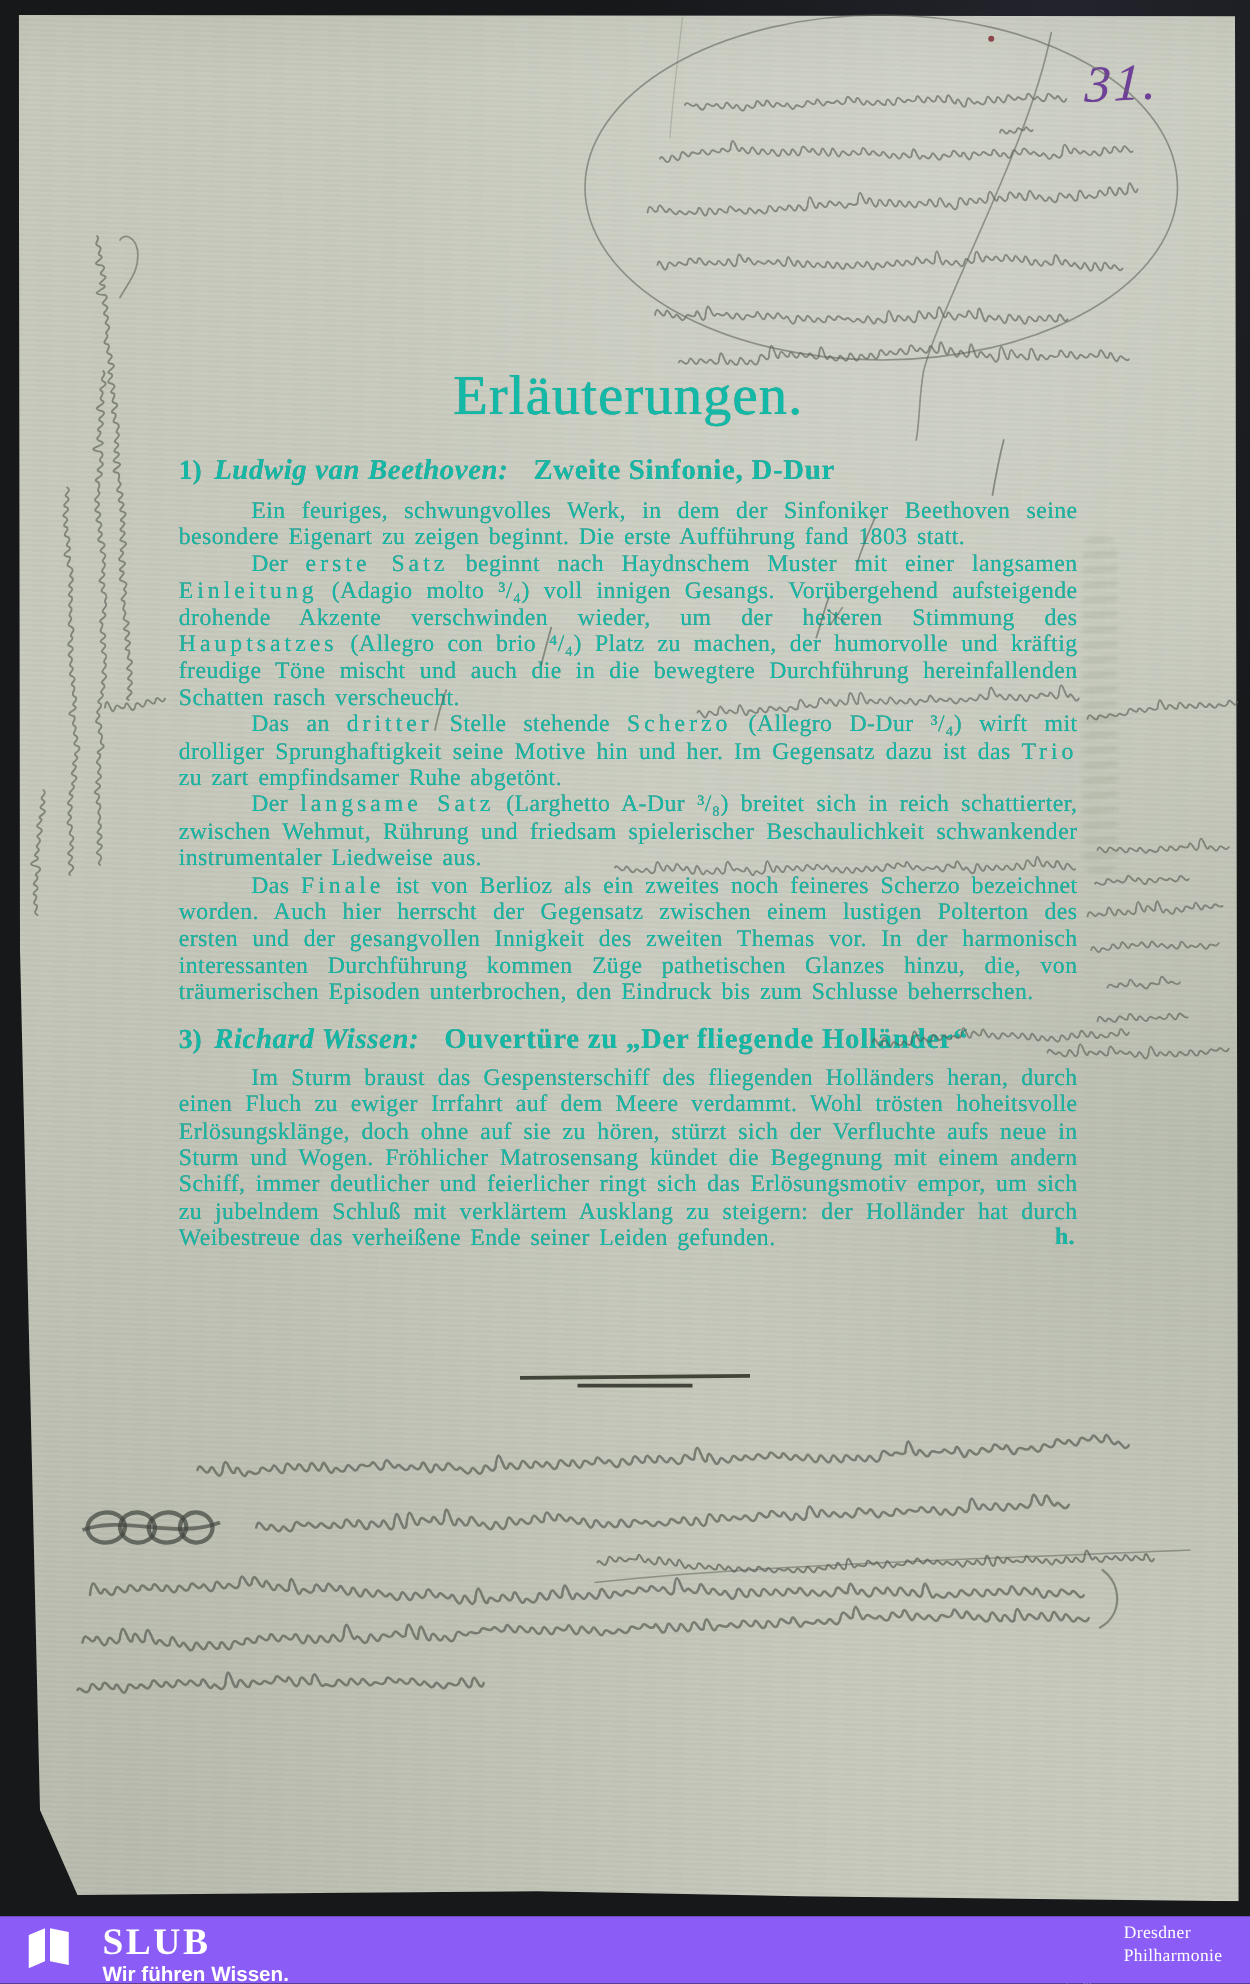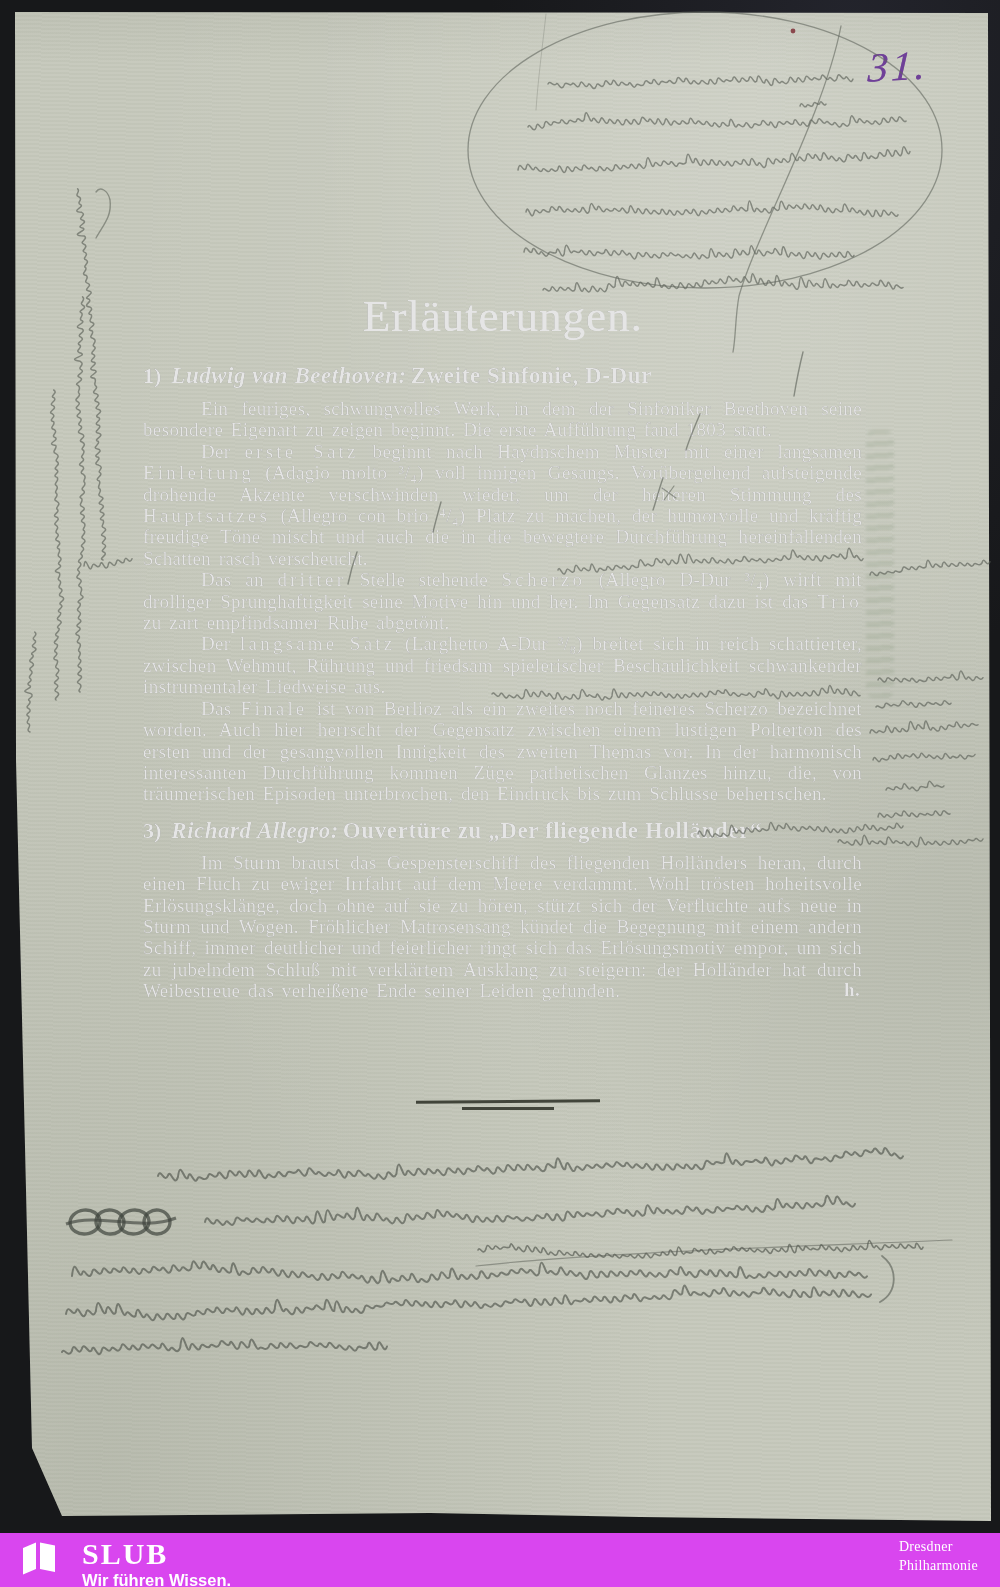--- a/index.html
+++ b/index.html
@@ -14,27 +14,27 @@
       clip-path:polygon(15px 12px, 988px 13px, 991px 1521px, 640px 1517px, 430px 1513px, 62px 1516px, 32px 1448px, 16px 760px);
       background-color:#c6c9bc;
       background-image:
         radial-gradient(ellipse at 75% 6%, rgba(255,255,255,.15), transparent 42%),
         radial-gradient(ellipse at 10% 92%, rgba(88,94,78,.13), transparent 45%),
         radial-gradient(ellipse at 97% 58%, rgba(88,94,84,.12), transparent 34%),
         radial-gradient(ellipse at 50% 30%, rgba(255,255,255,.06), transparent 60%),
         linear-gradient(180deg, rgba(120,124,110,.10) 0%, transparent 4%, transparent 96%, rgba(52,55,48,.22) 100%),
         repeating-linear-gradient(2deg, rgba(255,255,255,.028) 0 2px, rgba(62,66,56,.028) 2px 4px);}
   
-  .ink{color:#e5e5e5;text-shadow:0 0 .5px rgba(46,47,40,.55);font-family:Liberation Serif, serif;}
+  .ink{color:#14b8a6;text-shadow:0 0 .5px rgba(46,47,40,.55);font-family:Liberation Serif, serif;}
   #doc-title{position:absolute;left:143px;top:290px;width:719px;text-align:center;
       font-size:45px;letter-spacing:1px;text-shadow:.5px 0 0 currentColor, 0 0 .6px rgba(46,47,40,.5);}
   #text-col{position:absolute;left:143px;top:362px;width:719px;}
   .section-head{font-size:23px;line-height:27px;margin:0 0 9px 0;white-space:nowrap;}
   .section-head .num{font-size:22px;margin-right:10px;}
-  .section-head .composer{font-style:italic;margin-right:4px;letter-spacing:.5px;}
+  .section-head .composer{font-style:italic;margin-right:20px;letter-spacing:.5px;}
   .section-head .work{font-weight:bold;letter-spacing:.6px;text-align:center;}
   .section-head.second{margin:12px 0 8px 0;}
   .p{font-size:19px;line-height:21.4px;margin:0;text-align:justify;
      text-indent:58px;letter-spacing:.35px;word-spacing:2.5px;position:relative;}
   .sp{letter-spacing:3.2px;}
   .sig{position:absolute;right:2px;bottom:1px;font-weight:bold;}
   
   .divider-line{position:absolute;background:#33362c;opacity:.9;}
   #divider1{left:416px;top:1100px;width:184px;height:2.5px;transform:rotate(-.5deg);}
   #divider2{left:462px;top:1107px;width:92px;height:3px;}
@@ -42,21 +42,21 @@
   #folio{position:absolute;left:868px;top:42px;font-size:41px;font-style:italic;
       color:#6f4098;transform:rotate(-3deg) skewX(-6deg);letter-spacing:3px;
       text-shadow:0 0 .6px rgba(111,64,152,.6);}
   
   #ghost{position:absolute;left:866px;top:430px;width:28px;height:268px;opacity:.75;
       background:repeating-linear-gradient(176deg, rgba(104,126,96,.22) 0 5px, rgba(104,126,96,0) 5px 12px);
       filter:blur(1.8px);border-radius:8px;}
   
   #scribbles{position:absolute;inset:0;pointer-events:none;}
   
-  #footer-bar{position:absolute;left:0;right:0;bottom:0;height:54px;background:#d946ef;color:#fff;}
+  #footer-bar{position:absolute;left:0;right:0;bottom:0;height:54px;background:#8b5cf6;color:#fff;}
   #slub{position:absolute;left:20px;top:6px;display:flex;}
   #slub-text{margin-left:24px;}
   #slub-word{font-family:"Liberation Serif","DejaVu Serif",serif;font-weight:bold;
       font-size:30px;line-height:30px;letter-spacing:2px;}
   #slub-tag{font-family:"Liberation Sans","DejaVu Sans",sans-serif;font-weight:600;
       font-size:16.5px;line-height:18px;margin-top:2px;}
   #dp{position:absolute;right:22px;top:4px;display:flex;align-items:center;}
   #dp-text{margin-left:68px;font-family:"Liberation Serif","DejaVu Serif",serif;
       font-size:14px;line-height:19px;letter-spacing:.3px;}
 </style>
@@ -79,21 +79,21 @@
     <p class="p"><span>Ein feuriges, schwungvolles Werk, in dem der Sinfoniker Beethoven seine besondere Eigenart zu zeigen beginnt. Die erste Aufführung fand 1803 statt.</span></p>
 
     <p class="p"><span>Der </span><span class="sp">erste Satz</span><span> beginnt nach Haydnschem Muster mit einer langsamen </span><span class="sp">Einleitung</span><span> (Adagio molto ³/₄) voll innigen Gesangs. Vorübergehend aufsteigende drohende Akzente verschwinden wieder, um der heiteren Stimmung des </span><span class="sp">Hauptsatzes</span><span> (Allegro con brio ⁴/₄) Platz zu machen, der humorvolle und kräftig freudige Töne mischt und auch die in die bewegtere Durchführung hereinfallenden Schatten rasch verscheucht.</span></p>
 
     <p class="p"><span>Das an </span><span class="sp">dritter</span><span> Stelle stehende </span><span class="sp">Scherzo</span><span> (Allegro D-Dur ³/₄) wirft mit drolliger Sprunghaftigkeit seine Motive hin und her. Im Gegensatz dazu ist das </span><span class="sp">Trio</span><span> zu zart empfindsamer Ruhe abgetönt.</span></p>
 
     <p class="p"><span>Der </span><span class="sp">langsame Satz</span><span> (Larghetto A-Dur ³/₈) breitet sich in reich schattierter, zwischen Wehmut, Rührung und friedsam spielerischer Beschaulichkeit schwankender instrumentaler Liedweise aus.</span></p>
 
     <p class="p"><span>Das </span><span class="sp">Finale</span><span> ist von Berlioz als ein zweites noch feineres Scherzo bezeichnet worden. Auch hier herrscht der Gegensatz zwischen einem lustigen Polterton des ersten und der gesangvollen Innigkeit des zweiten Themas vor. In der harmonisch interessanten Durchführung kommen Züge pathetischen Glanzes hinzu, die, von träumerischen Episoden unterbrochen, den Eindruck bis zum Schlusse beherrschen.</span></p>
 
-    <h3 class="section-head second"><span class="num">3)</span><span class="composer">Richard Allegro:</span><span class="work">Ouvertüre zu „Der fliegende Holländer“</span></h3>
+    <h3 class="section-head second"><span class="num">3)</span><span class="composer">Richard Wissen:</span><span class="work">Ouvertüre zu „Der fliegende Holländer“</span></h3>
 
     <p class="p"><span>Im Sturm braust das Gespensterschiff des fliegenden Holländers heran, durch einen Fluch zu ewiger Irrfahrt auf dem Meere verdammt. Wohl trösten hoheitsvolle Erlösungsklänge, doch ohne auf sie zu hören, stürzt sich der Verfluchte aufs neue in Sturm und Wogen. Fröhlicher Matrosensang kündet die Begegnung mit einem andern Schiff, immer deutlicher und feierlicher ringt sich das Erlösungsmotiv empor, um sich zu jubelndem Schluß mit verklärtem Ausklang zu steigern: der Holländer hat durch Weibestreue das verheißene Ende seiner Leiden gefunden.</span><span class="sig">h.</span></p>
   </div>
 
   <div id="divider1" class="divider-line"></div>
   <div id="divider2" class="divider-line"></div>
 
   <svg id="scribbles" width="1000" height="1587" viewBox="0 0 1000 1587">
       <path d="M548 84 C550.0 79.5 553.0 86.9 556.0 84.3 C558.0 80.4 561.0 93.1 564.1 85.2 C566.1 79.6 569.0 87.5 572.1 84.1 C574.1 79.9 577.1 92.2 580.1 83.8 C582.1 77.4 585.1 90.9 588.1 85.0 C590.1 80.0 593.1 94.1 596.2 85.9 C598.2 80.0 601.1 90.9 604.2 84.2 C606.2 74.3 609.2 89.6 612.2 82.8 C614.2 74.4 617.2 90.9 620.2 83.7 C622.2 79.1 625.2 87.6 628.3 84.5 C630.3 77.8 633.2 92.5 636.3 85.0 C638.3 81.7 641.3 89.1 644.3 83.3 C646.3 76.5 649.3 86.2 652.3 82.8 C654.3 72.8 657.3 90.1 660.4 82.5 C662.4 78.6 665.3 85.3 668.4 81.3 C670.4 77.6 673.4 87.8 676.4 81.3 C678.4 71.3 681.4 84.2 684.4 81.3 C686.5 71.6 689.4 89.0 692.5 82.1 C694.5 77.1 697.4 88.4 700.5 82.2 C702.5 77.0 705.5 86.1 708.5 83.7 C710.5 71.9 713.5 89.7 716.6 82.0 C718.6 72.2 721.5 84.2 724.6 81.5 C726.6 76.2 729.6 84.5 732.6 79.7 C734.6 70.8 737.6 86.7 740.6 80.6 C742.6 72.7 745.6 85.4 748.7 79.9 C750.7 70.8 753.6 85.3 756.7 81.1 C758.7 67.8 761.7 85.4 764.7 82.6 C766.7 72.8 769.7 90.1 772.7 84.1 C774.7 70.7 777.7 86.4 780.8 82.2 C782.8 78.8 785.7 88.4 788.8 80.5 C790.8 70.8 793.8 86.9 796.8 80.6 C798.8 71.2 801.8 87.9 804.8 79.5 C806.8 70.7 809.8 82.6 812.9 79.3 C814.9 74.6 817.8 82.9 820.9 78.4 C822.9 68.4 825.9 83.5 828.9 78.3 C830.9 74.4 833.9 85.9 836.9 78.5 C839.0 69.1 841.9 81.3 845.0 78.3 C847.0 72.2 849.9 87.0 853.0 79.1" fill="none" stroke="#575c54" stroke-width="1.5" opacity="0.62" stroke-linecap="round"></path>
       <path d="M800 106 C801.6 99.2 804.0 109.8 806.5 106.0 C808.1 101.9 810.5 108.8 813.0 105.0 C814.6 99.0 817.0 105.9 819.5 103.9 C821.1 97.2 823.5 108.0 826.0 104.1" fill="none" stroke="#575c54" stroke-width="1.5" opacity="0.62" stroke-linecap="round"></path>

